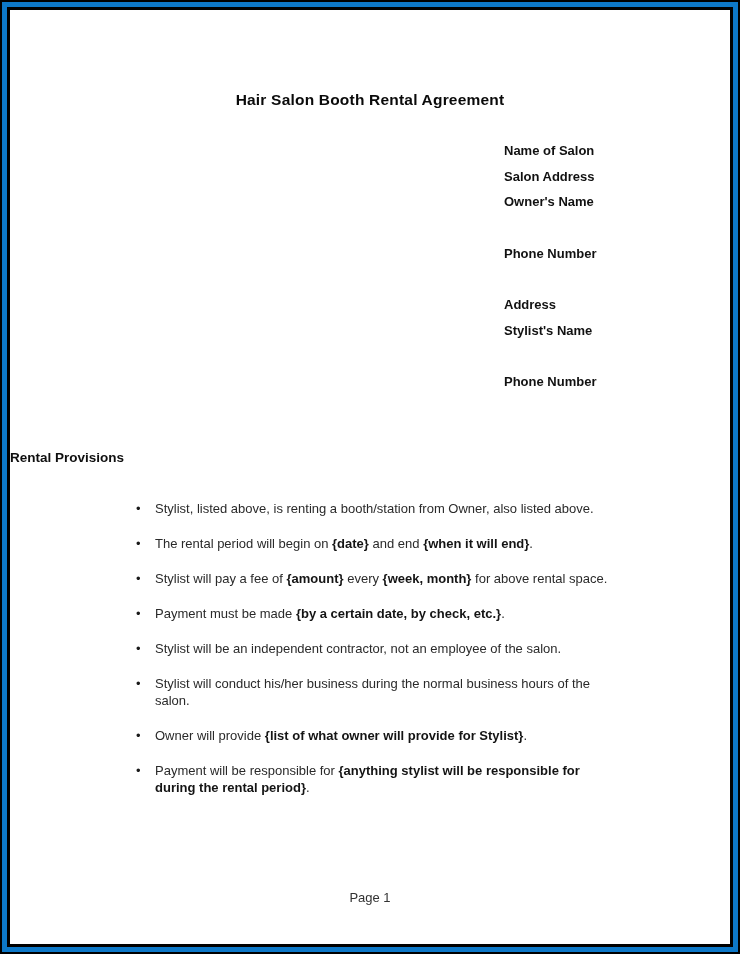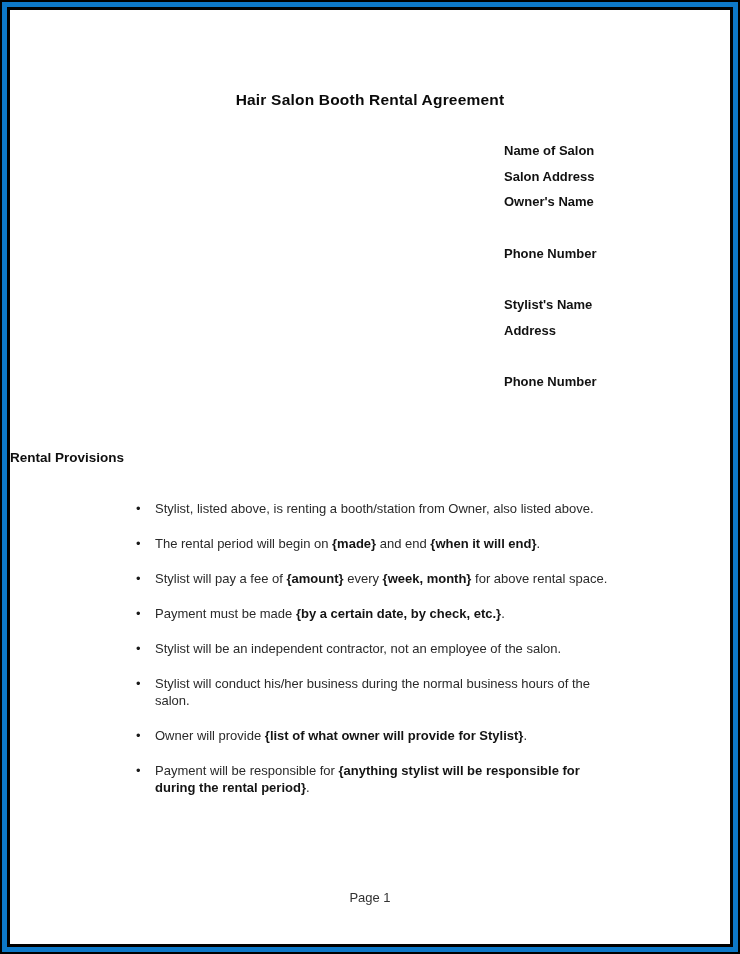--- a/index.html
+++ b/index.html
@@ -143,51 +143,51 @@
     <span class="form-label">Phone Number</span>
     <span class="form-line"></span>
   </div>
 
   <div class="form-row">
     <span class="form-label"></span>
     <span class="form-line"></span>
   </div>
 
   <div class="form-row">
+    <span class="form-label">Address</span>
+    <span class="form-line"></span>
+  </div>
+
+  <div class="form-row">
     <span class="form-label">Stylist's Name</span>
     <span class="form-line"></span>
   </div>
 
   <div class="form-row">
-    <span class="form-label">Address</span>
-    <span class="form-line"></span>
-  </div>
-
-  <div class="form-row">
     <span class="form-label"></span>
     <span class="form-line"></span>
   </div>
 
   <div class="form-row">
     <span class="form-label">Phone Number</span>
     <span class="form-line"></span>
   </div>
 </div>
 
         <h2 class="section-heading">Rental Provisions</h2>
 
         <ul class="provisions-list">
   <li class="provision-item">
     <span class="bullet">•</span>
     <span class="prov-text"><span>Stylist, listed above, is renting a booth/station from Owner, also listed above.</span></span>
   </li>
 
   <li class="provision-item">
     <span class="bullet">•</span>
-    <span class="prov-text"><span>The rental period will begin on </span><span class="bold">{made}</span><span> and end </span><span class="bold">{when it will end}</span><span>.</span></span>
+    <span class="prov-text"><span>The rental period will begin on </span><span class="bold">{date}</span><span> and end </span><span class="bold">{when it will end}</span><span>.</span></span>
   </li>
 
   <li class="provision-item">
     <span class="bullet">•</span>
     <span class="prov-text"><span>Stylist will pay a fee of </span><span class="bold">{amount}</span><span> every </span><span class="bold">{week, month}</span><span> for above rental space.</span></span>
   </li>
 
   <li class="provision-item">
     <span class="bullet">•</span>
     <span class="prov-text"><span>Payment must be made </span><span class="bold">{by a certain date, by check, etc.}</span><span>.</span></span>

